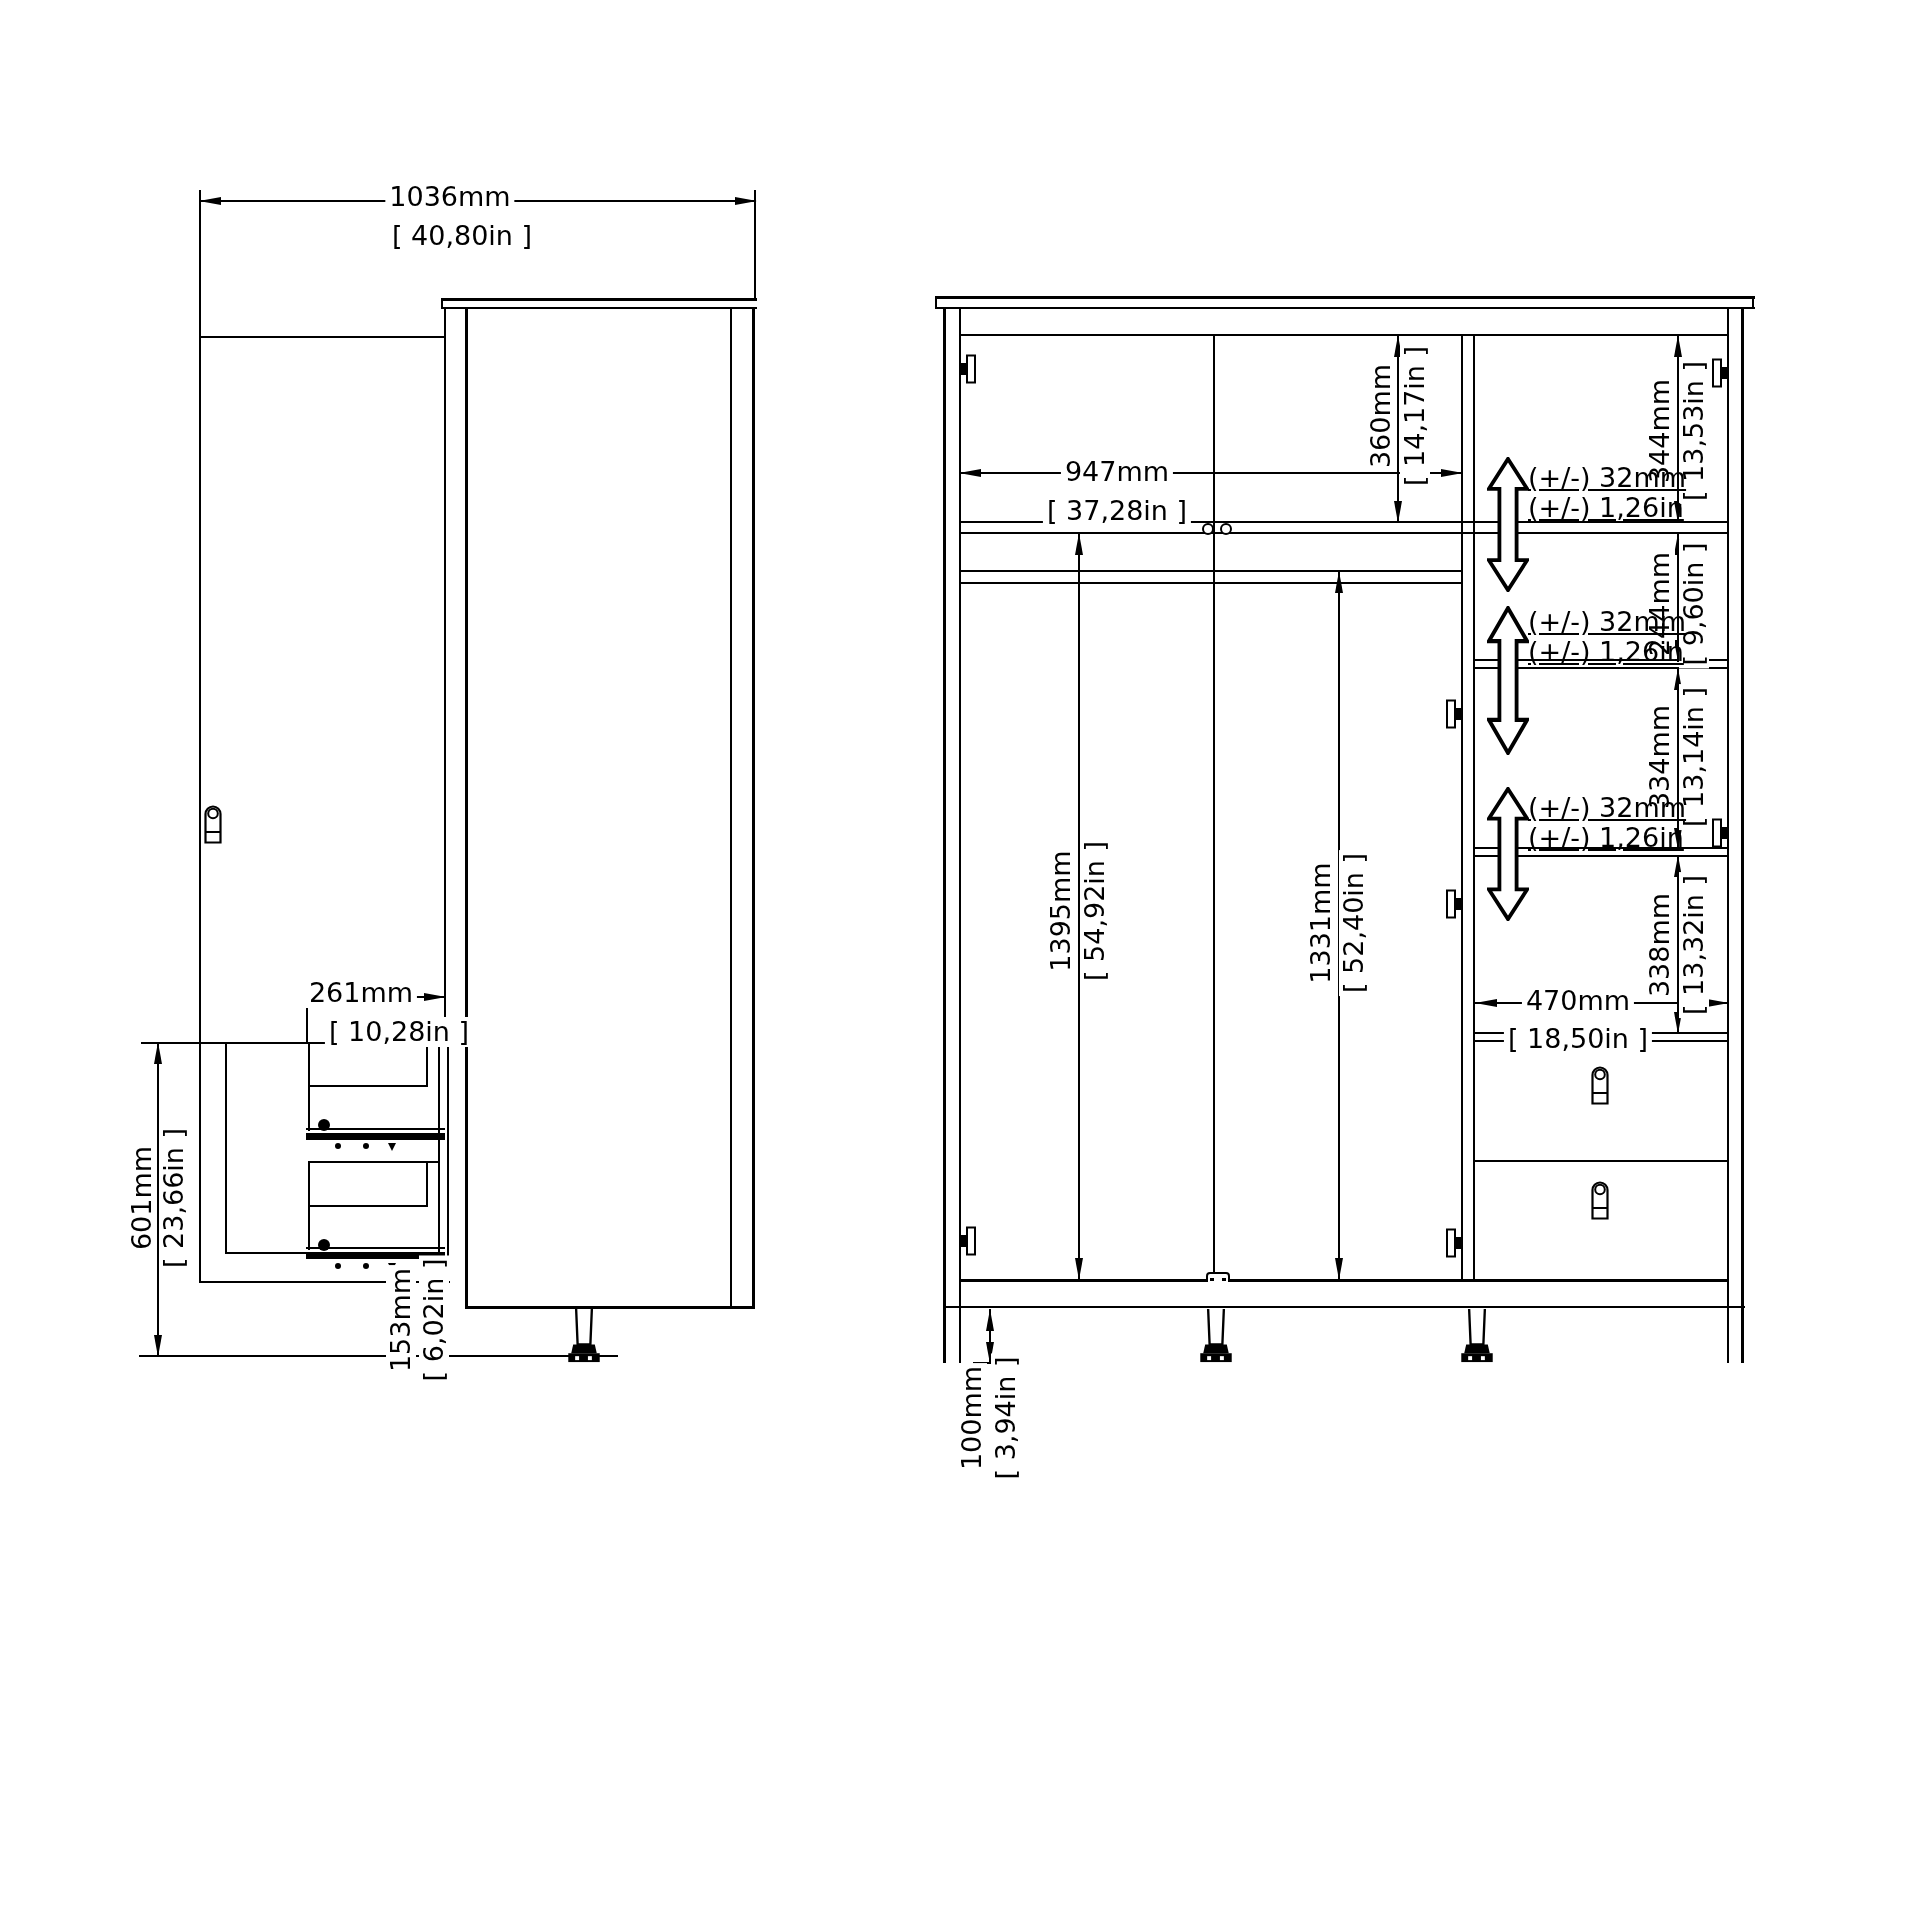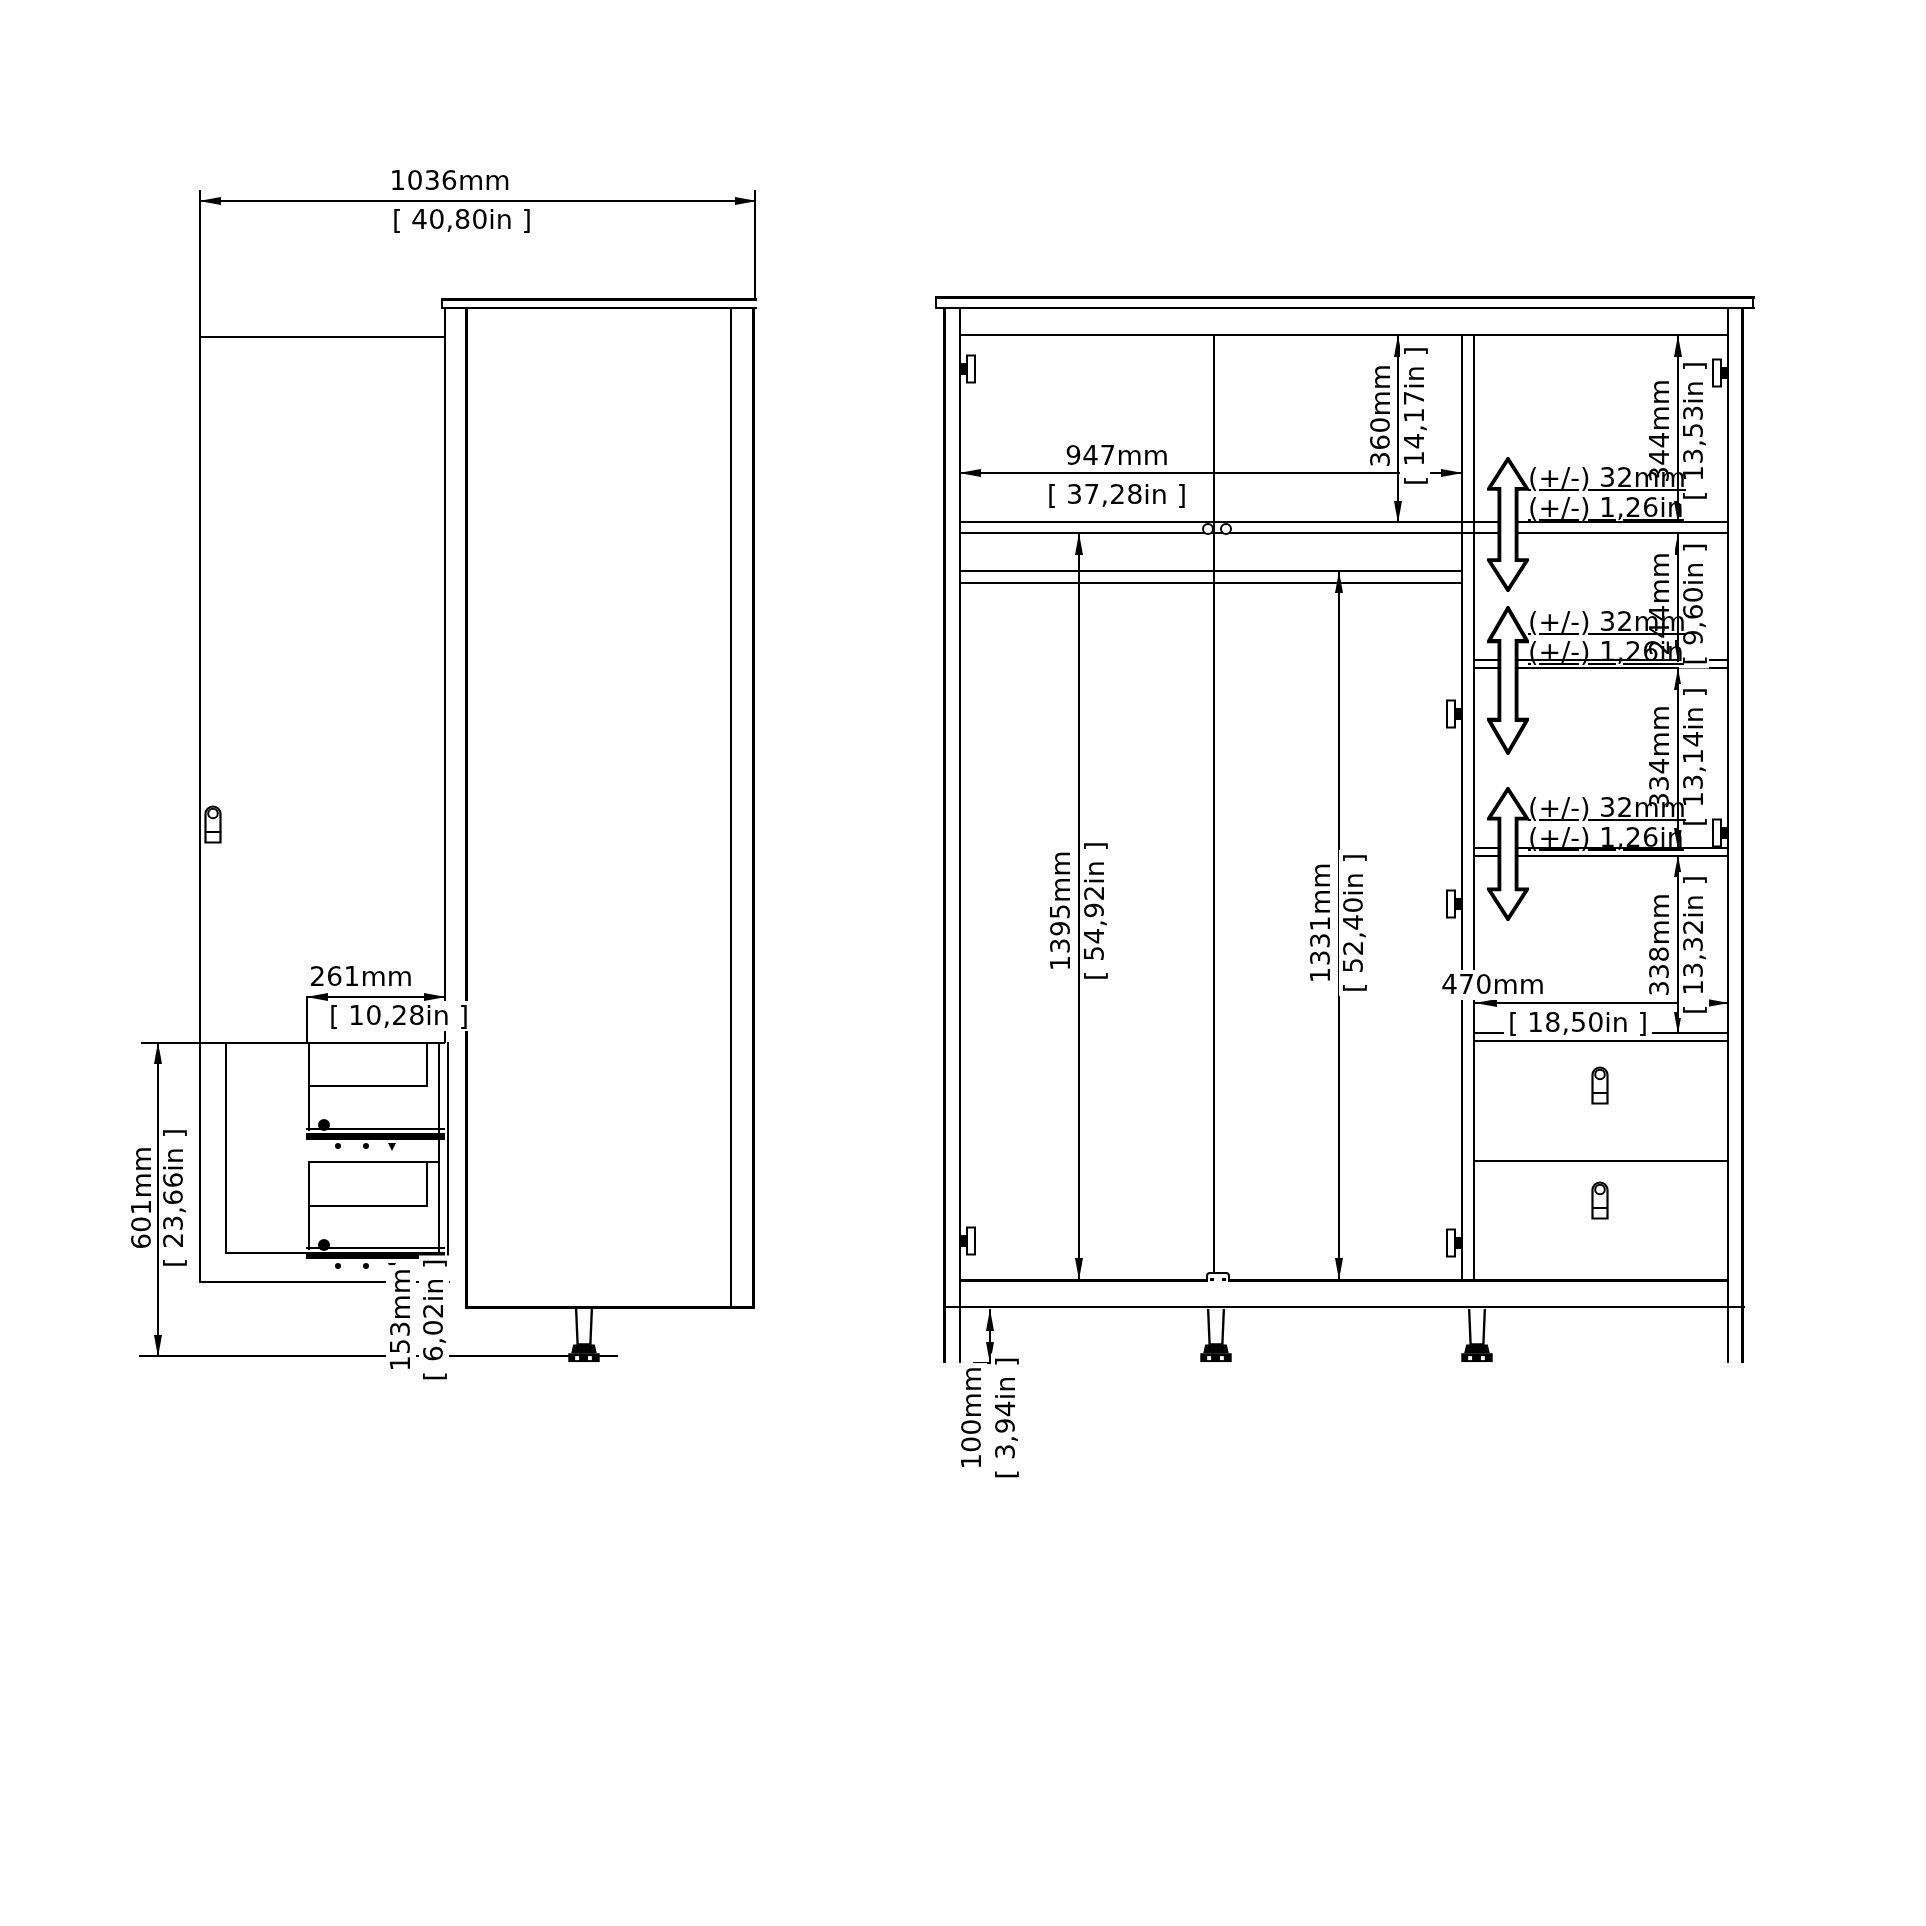--- a/index.html
+++ b/index.html
@@ -8,21 +8,21 @@
   .ln{position:absolute;background:#000;z-index:1;}
   .sv{position:absolute;z-index:3;}
   
   .ah{position:absolute;width:0;height:0;z-index:1;}
   .al{border-top:4px solid transparent;border-bottom:4px solid transparent;border-right:22px solid #000;}
   .ar{border-top:4px solid transparent;border-bottom:4px solid transparent;border-left:22px solid #000;}
   .au{border-left:4px solid transparent;border-right:4px solid transparent;border-bottom:22px solid #000;}
   .ad{border-left:4px solid transparent;border-right:4px solid transparent;border-top:22px solid #000;}
   
   .hl{position:absolute;font-size:27px;line-height:30px;white-space:nowrap;
-      transform:translateX(-50%);background:#fff;padding:0 4px;z-index:2;}
+      transform:translateX(-50%);background:#fff;padding:0 4px;z-index:2;margin-top:16px;}
   .vl{position:absolute;font-size:27px;line-height:30px;white-space:nowrap;
       transform:translate(-50%,-50%) rotate(-90deg);background:#fff;padding:0 3px;z-index:2;}
   .note{position:absolute;font-size:27px;line-height:30px;white-space:nowrap;z-index:2;text-decoration:underline;}
   .dot{position:absolute;background:#000;border-radius:50%;z-index:2;}
   .pin{position:absolute;width:8px;height:8px;border:2px solid #000;border-radius:50%;background:#fff;z-index:2;}
   .tri{position:absolute;width:0;height:0;border-left:4px solid transparent;border-right:4px solid transparent;border-top:8px solid #000;z-index:2;}
 </style>
 </head>
 <body>
 
@@ -251,21 +251,21 @@
 
     <i class="ln" style="left:1677px;top:855px;width:2px;height:178px"></i>
     <i class="ah au" style="left:1674px;top:855px"></i>
     <i class="ah ad" style="left:1674px;top:1012px"></i>
     <div class="vl" style="left:1660px;top:945px">338mm</div>
     <div class="vl" style="left:1694px;top:945px">[ 13,32in ]</div>
 
     <i class="ln" style="left:1475px;top:1002px;width:253px;height:2px"></i>
     <i class="ah al" style="left:1475px;top:999px"></i>
     <i class="ah ar" style="left:1707px;top:999px"></i>
-    <div class="hl" style="left:1493px;top:970px">470mm</div>
+    <div class="hl" style="left:1578px;top:970px">470mm</div>
     <div class="hl" style="left:1578px;top:1008px">[ 18,50in ]</div>
 
     <i class="ln" style="left:989px;top:1309px;width:2px;height:55px"></i>
     <i class="ah au" style="left:986px;top:1309px"></i>
     <i class="ah ad" style="left:986px;top:1342px"></i>
     <i class="ln" style="left:973px;top:1362px;width:34px;height:2px"></i>
     <div class="vl" style="left:972px;top:1418px">100mm</div>
     <div class="vl" style="left:1006px;top:1418px">[ 3,94in ]</div>
 
     <svg class="sv" style="left:1487px;top:457px" width="42" height="135" viewBox="0 0 44 140" preserveAspectRatio="none">

